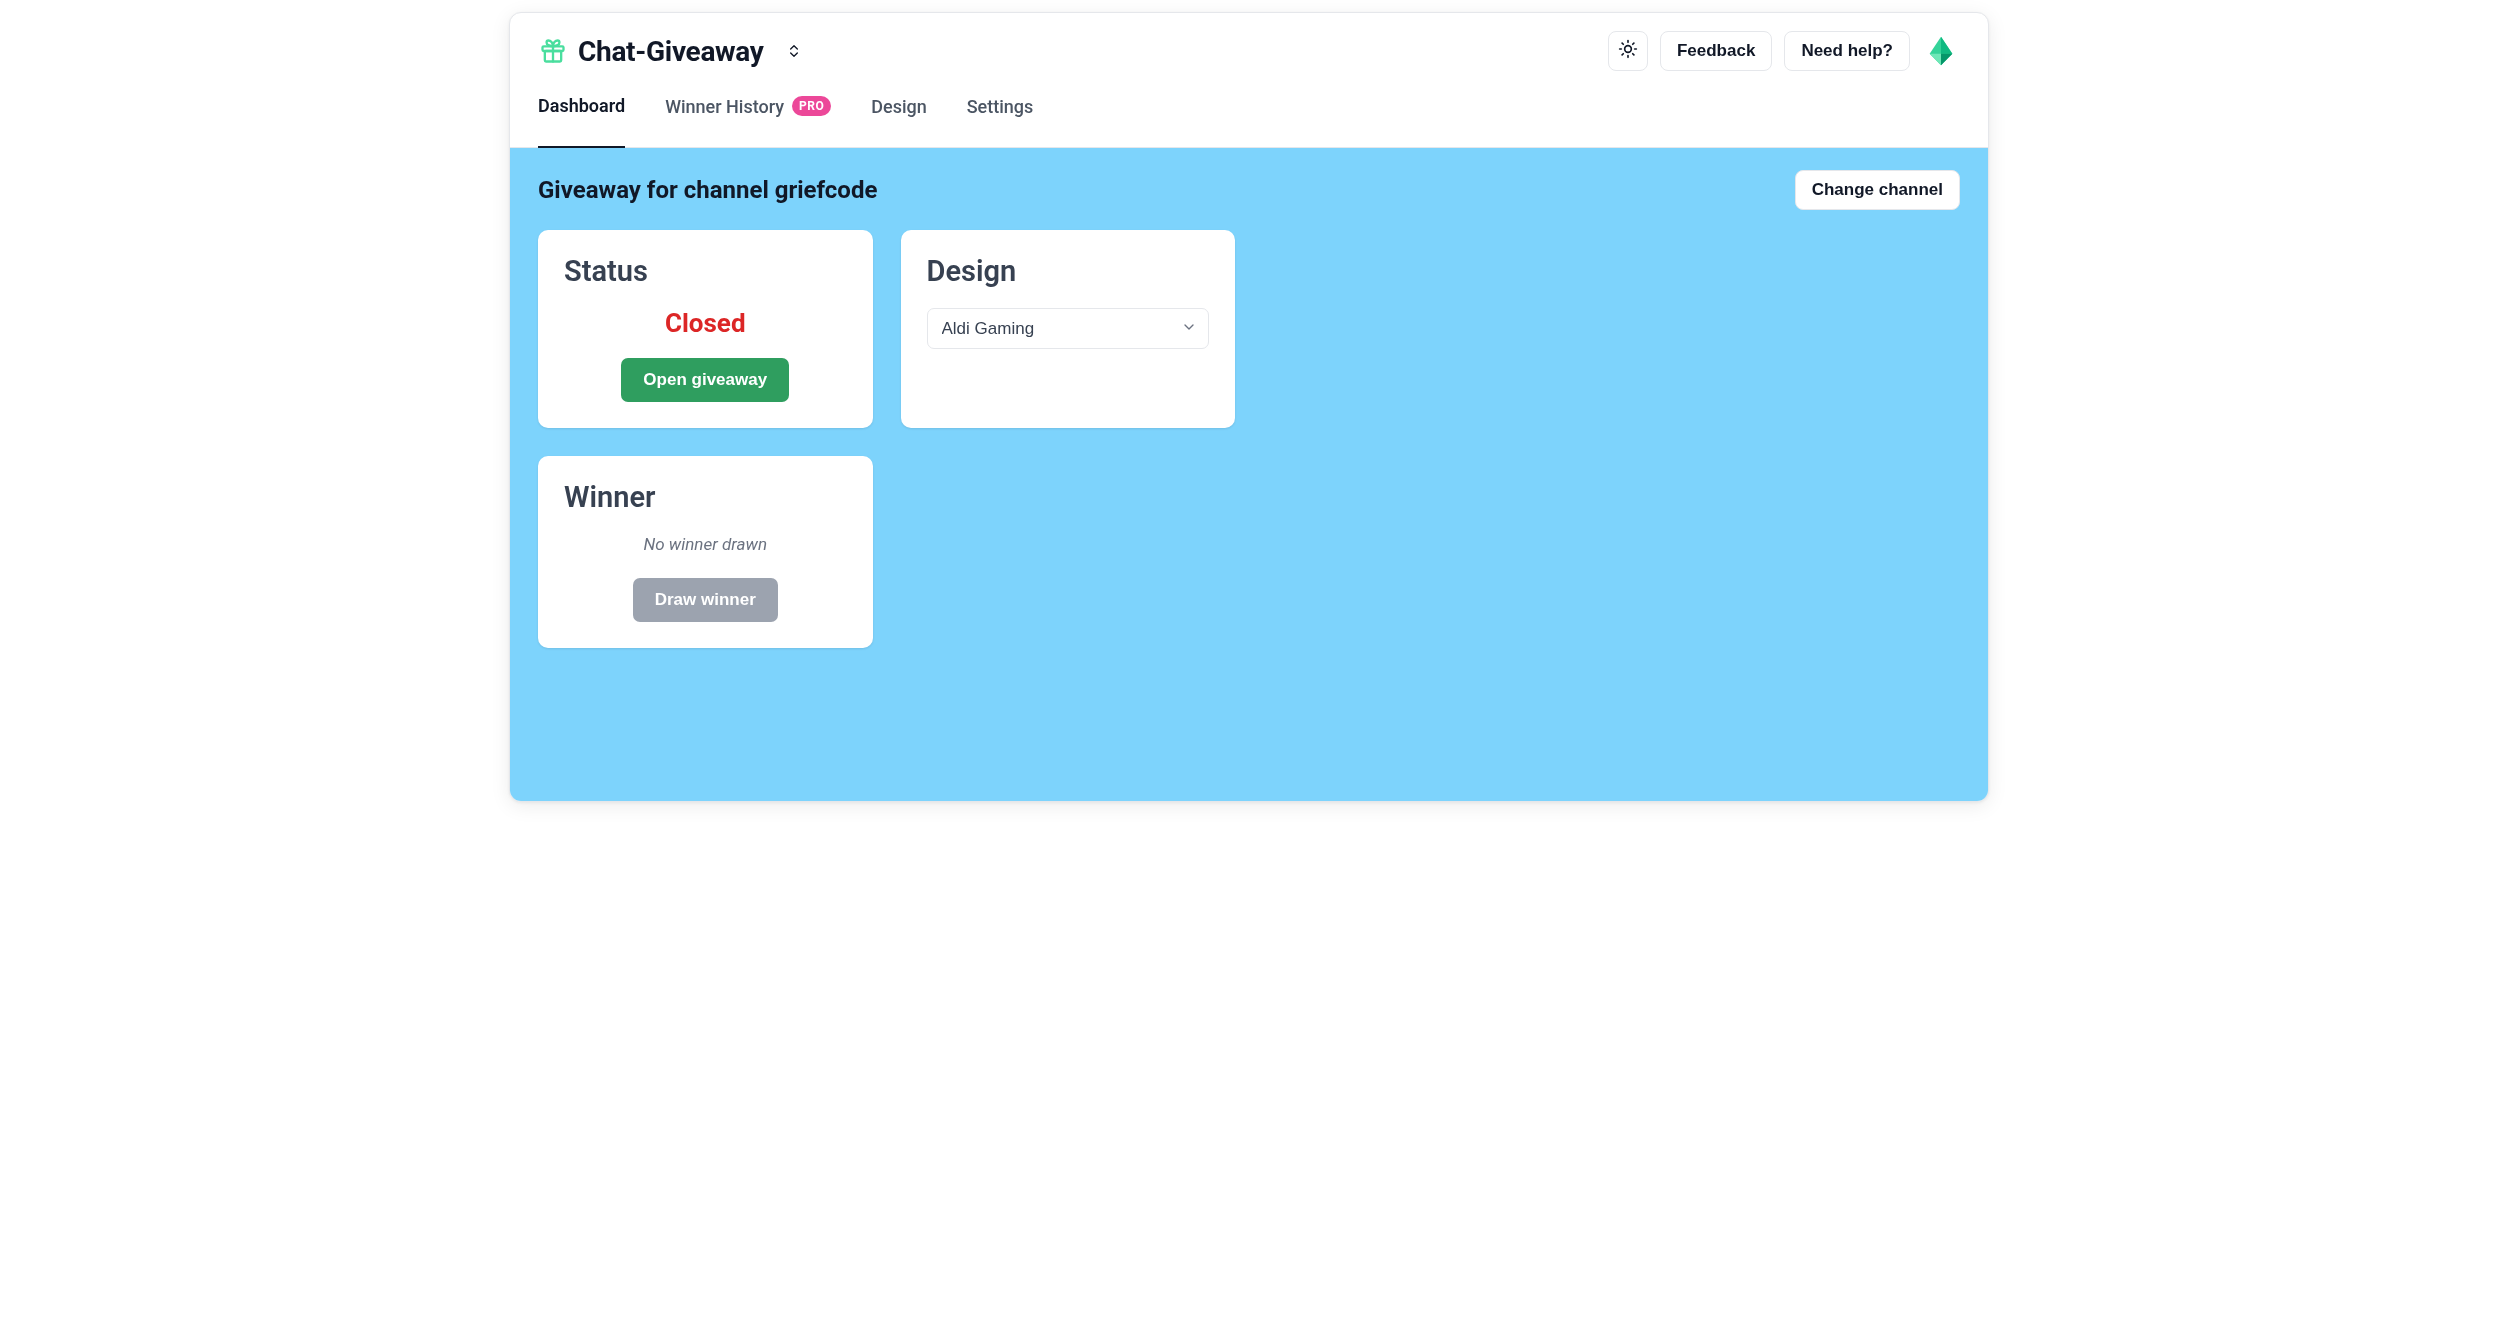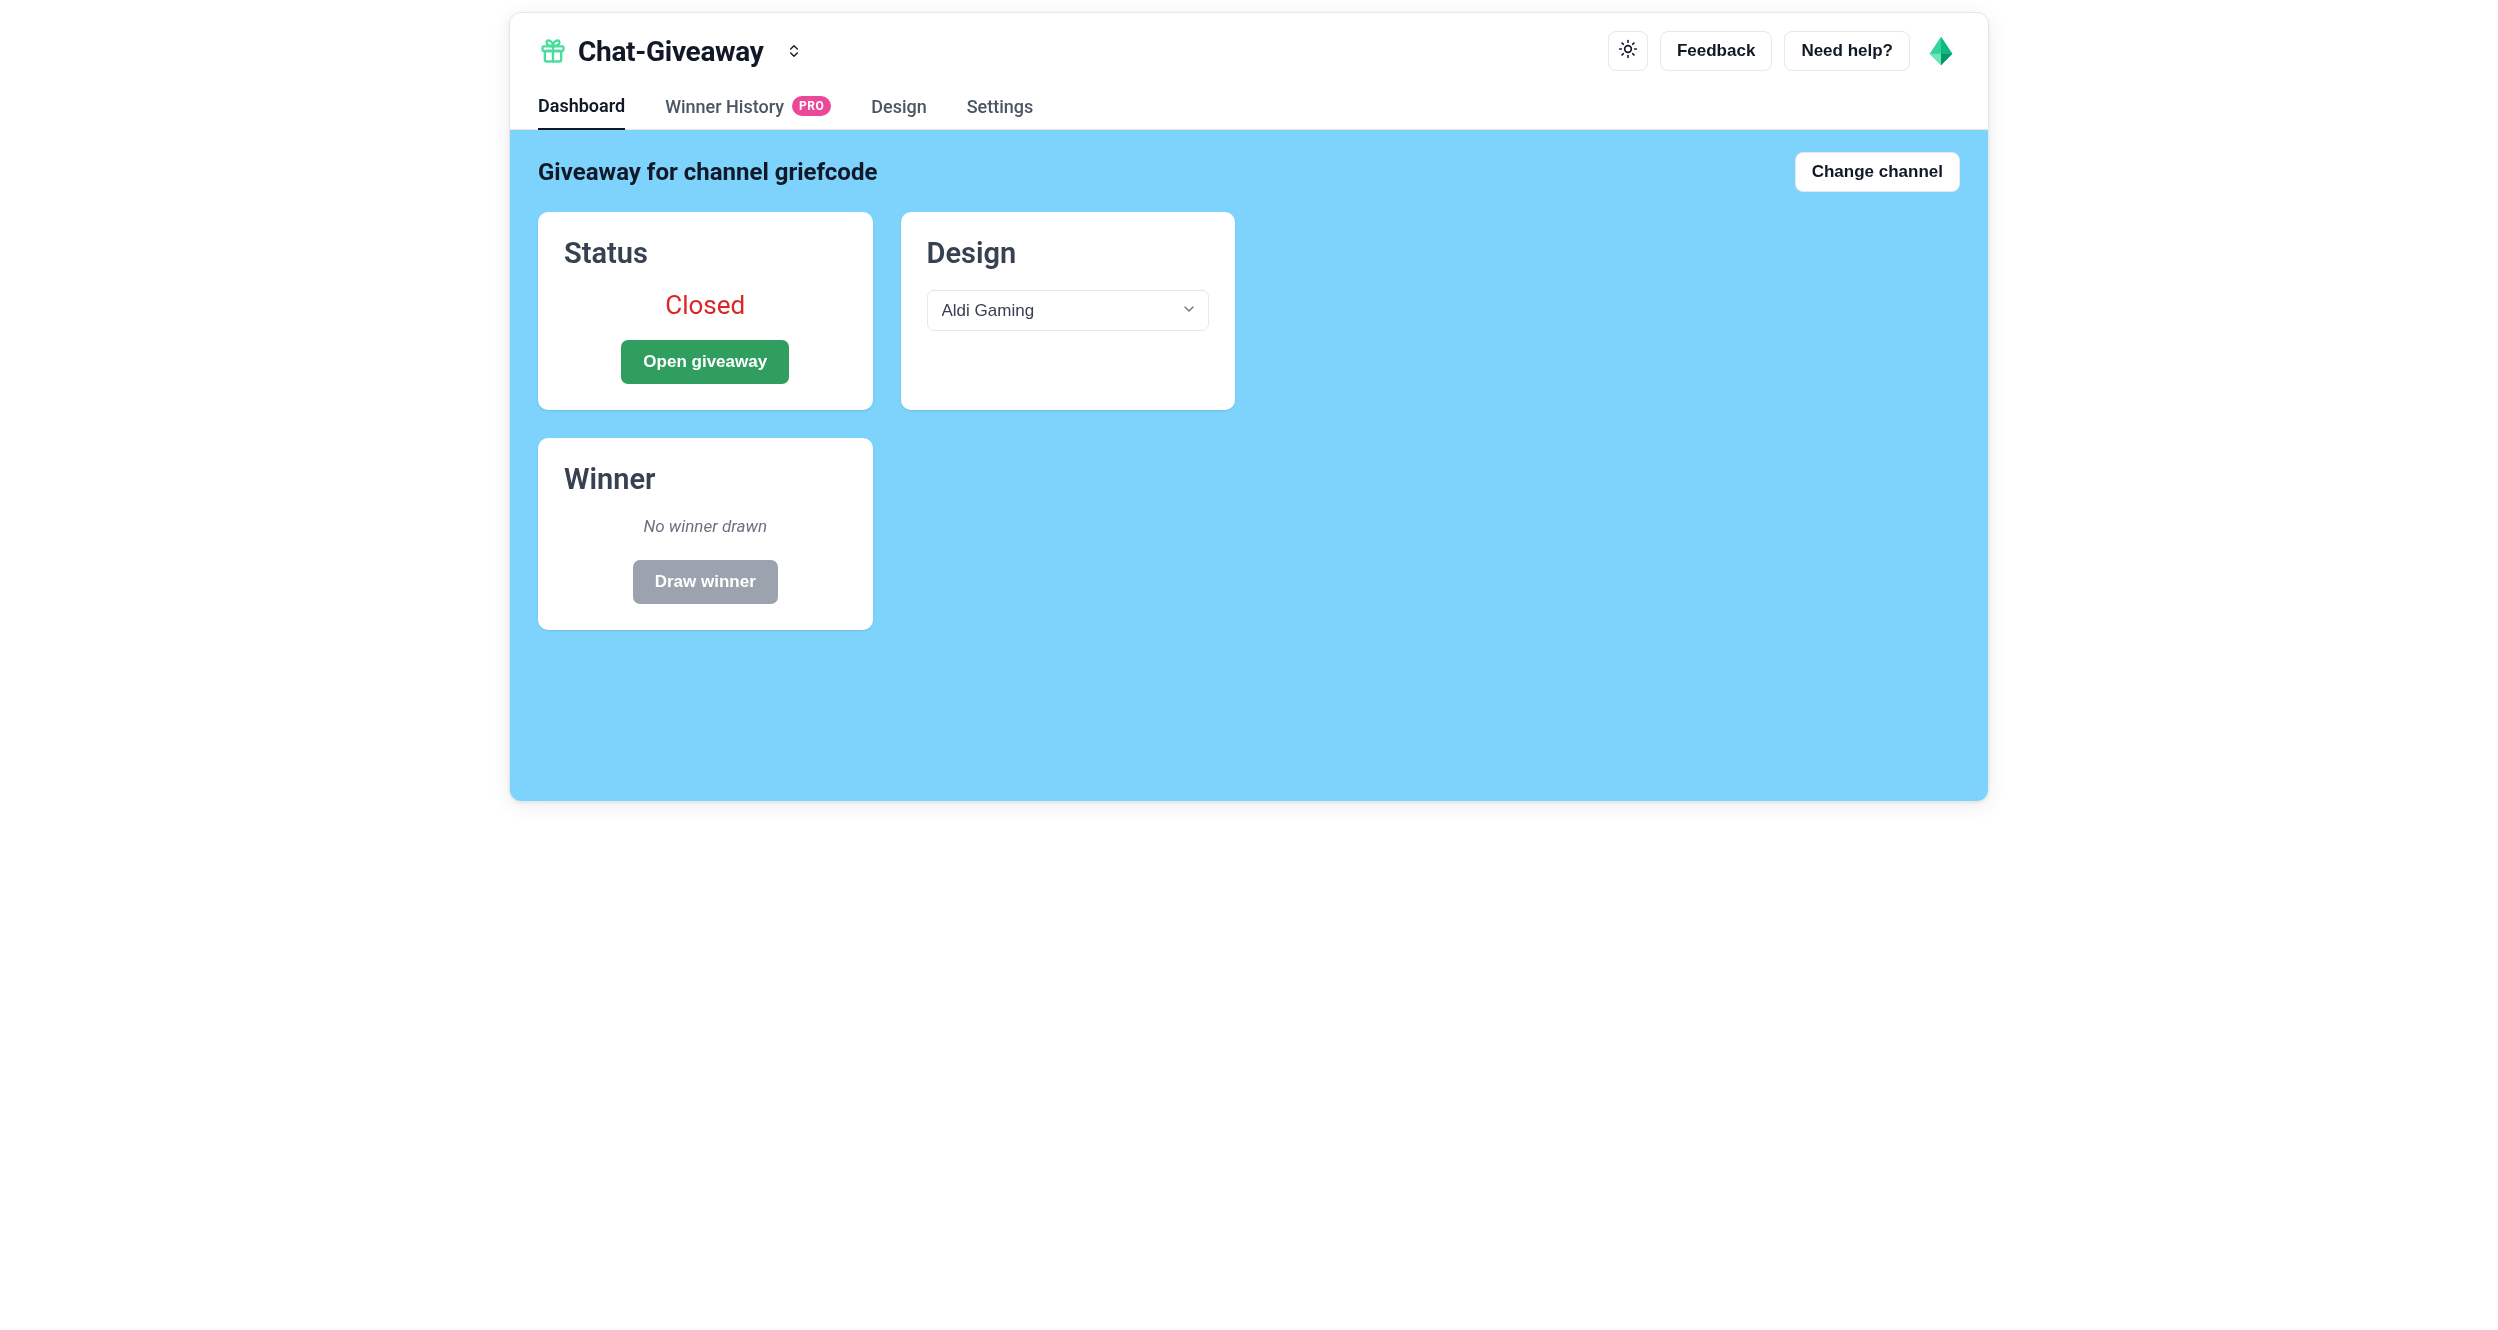--- a/index.html
+++ b/index.html
@@ -80,21 +80,21 @@
   }
 
   
   .tabs {
     display: flex;
     gap: 40px;
     padding: 20px 28px 0 28px;
     border-bottom: 1px solid #e5e7eb;
   }
   .tab {
-    padding-bottom: 12px;
+    padding-bottom: 30px;
     font-size: 18px;
     color: #4b5563;
     cursor: pointer;
     display: flex;
     align-items: center;
     gap: 8px;
     font-weight: 500;
   }
   .tab.active {
     color: #111827;
@@ -147,21 +147,21 @@
   }
   .card-title {
     font-size: 29px;
     font-weight: 600;
     color: #374151;
     align-self: flex-start;
     margin-bottom: 20px;
   }
   .status-closed {
     font-size: 26px;
-    font-weight: 400;
+    font-weight: 700;
     color: #dc2626;
     margin-bottom: 20px;
   }
   .btn {
     border: none;
     border-radius: 7px;
     padding: 12px 22px;
     font-size: 17px;
     font-weight: 600;
     cursor: pointer;

